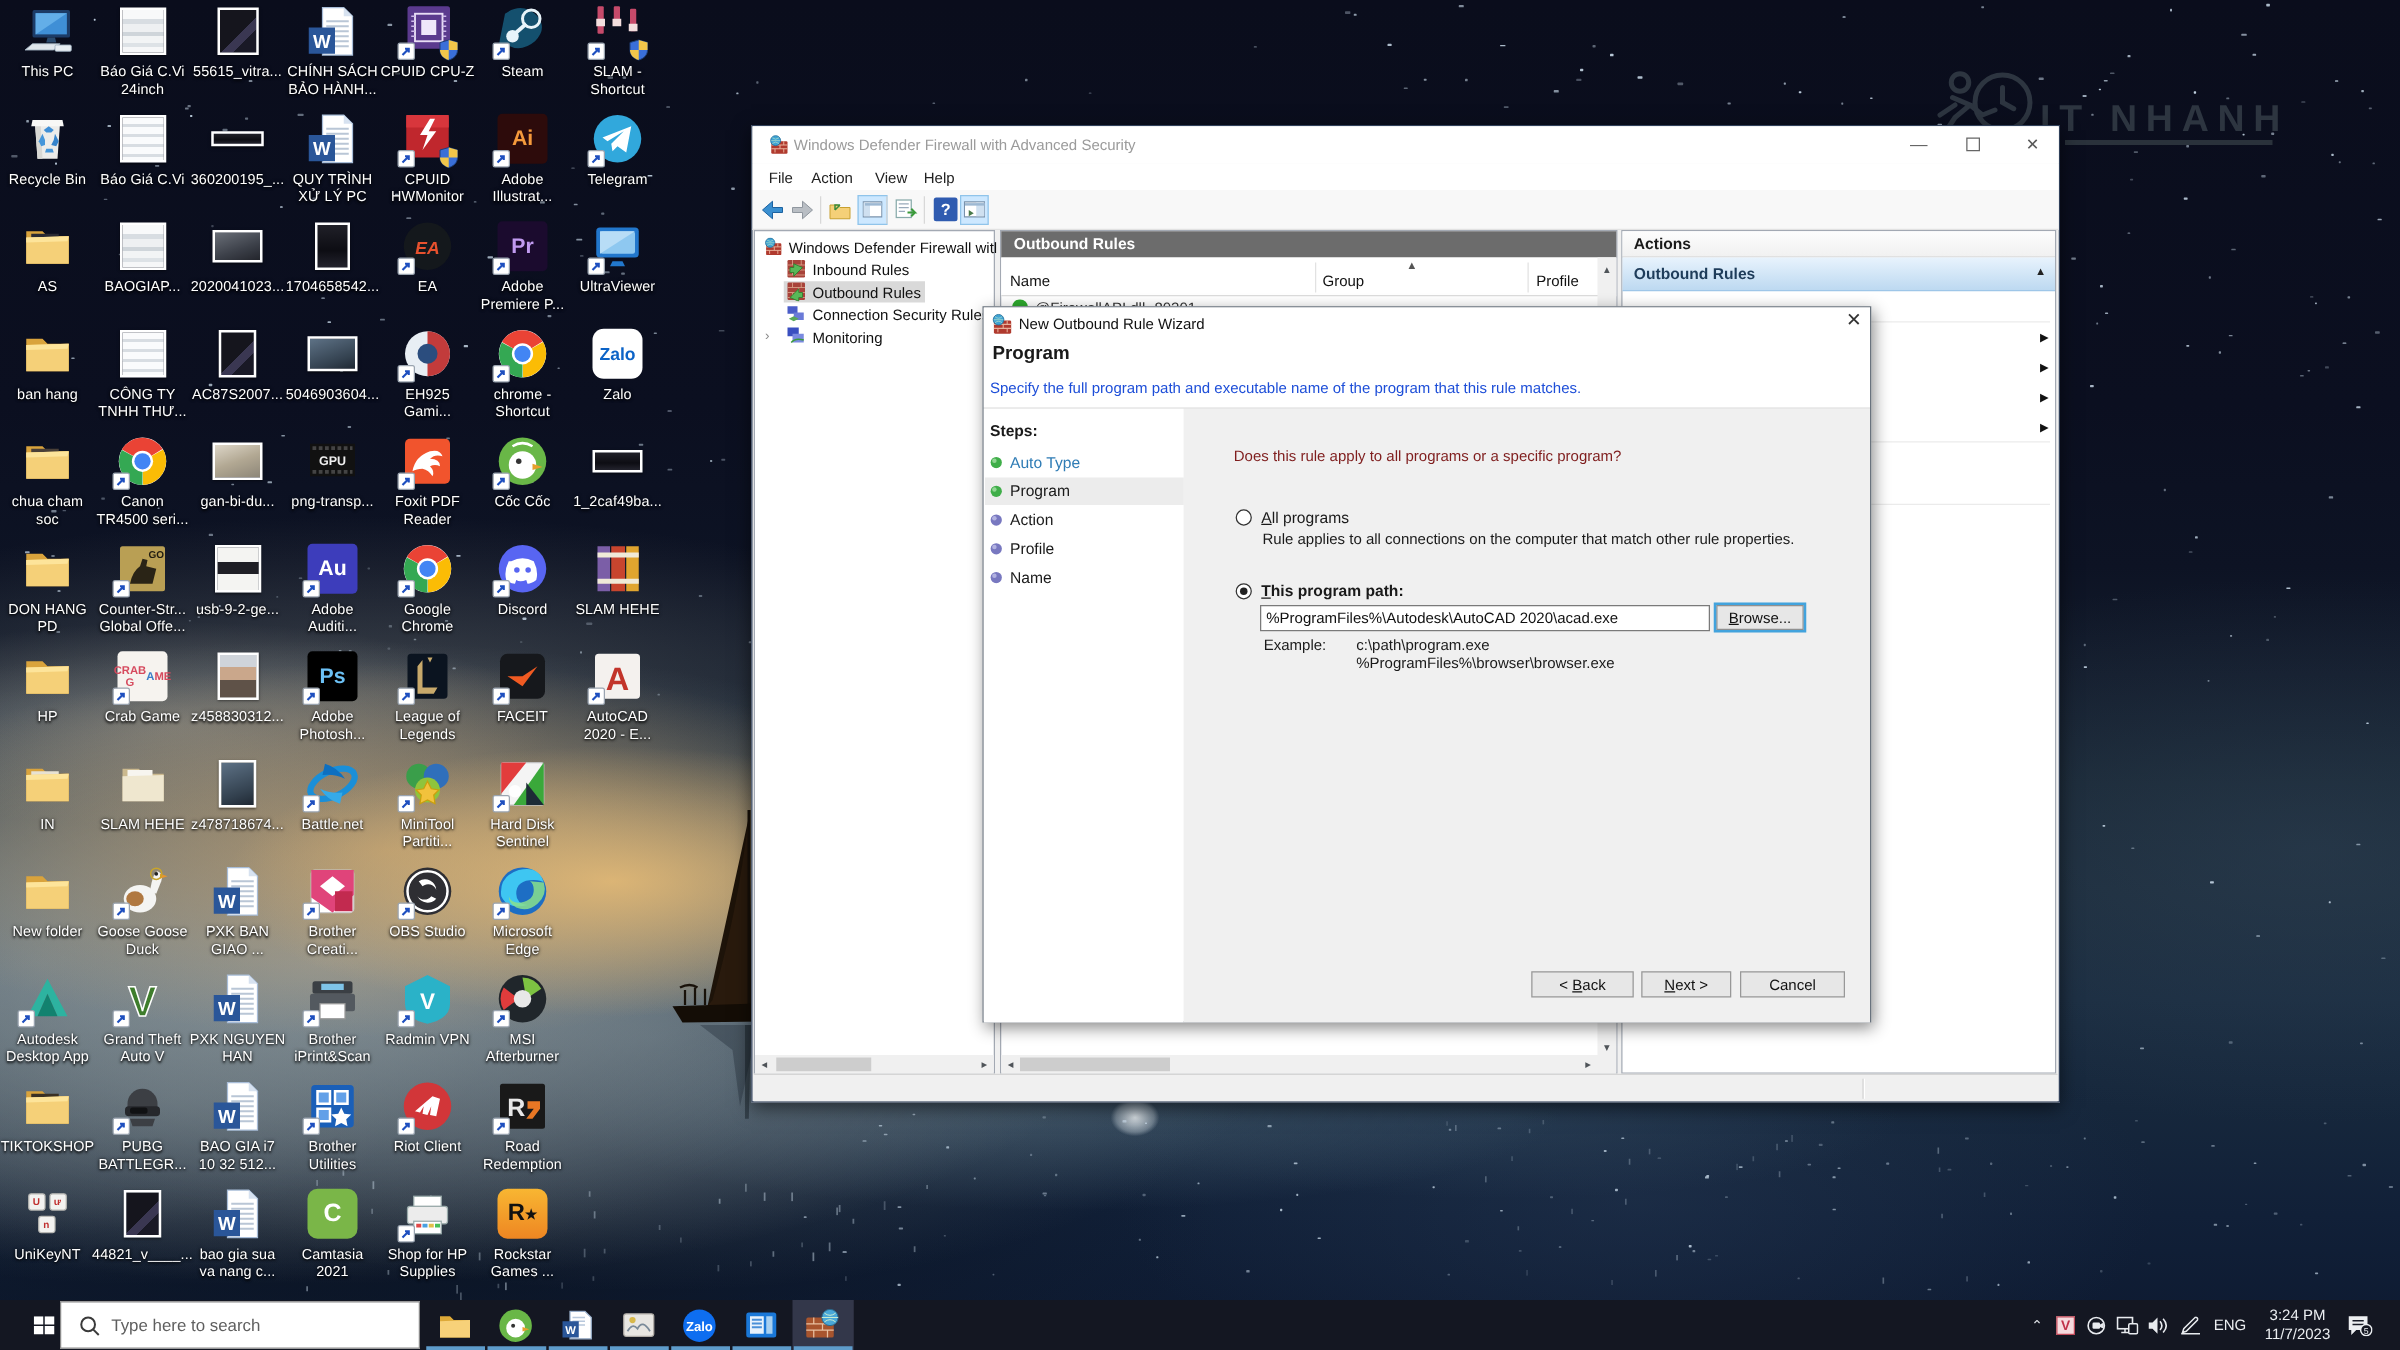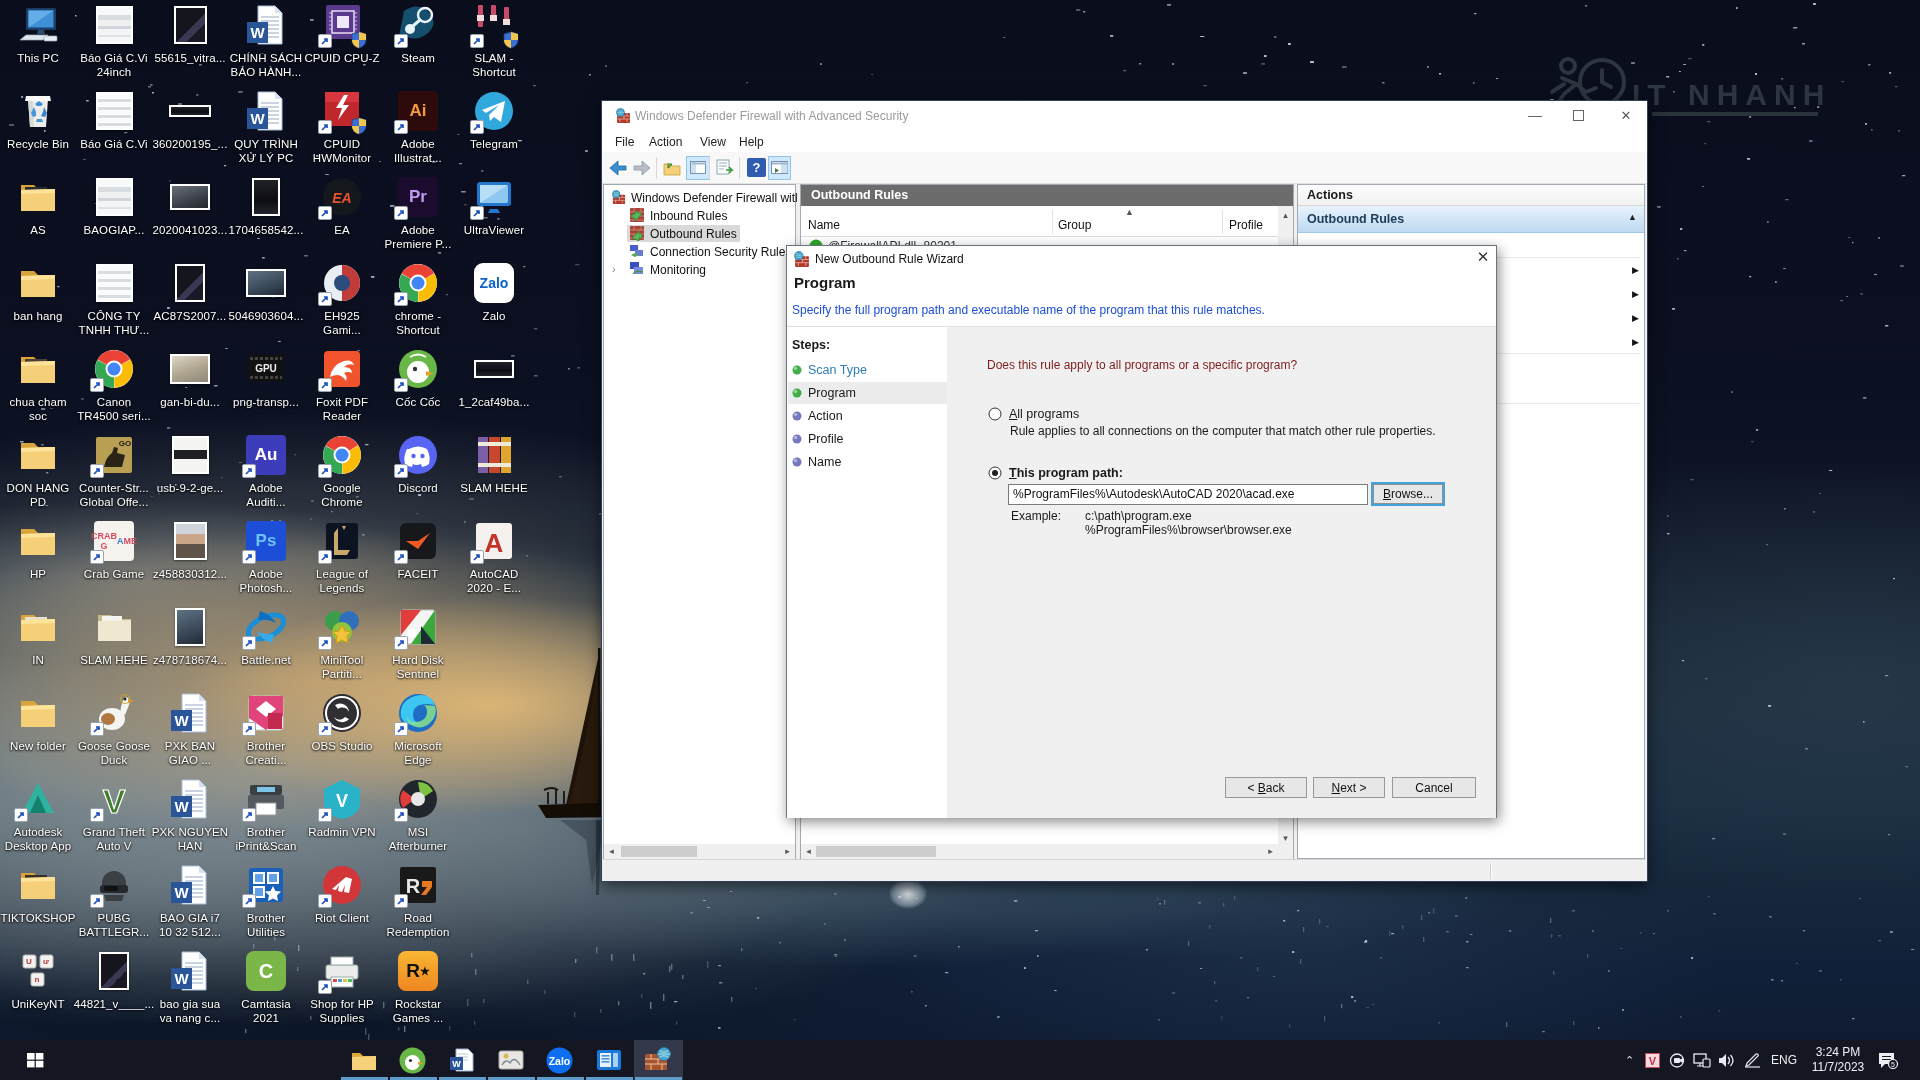--- a/index.html
+++ b/index.html
@@ -1082,21 +1082,21 @@
       <div class="lb">Crab Game</div>
     </div>
     <div class="cell" style="left:152px;top:516px">
       <div class="ic">
         <span class="th" style="width:33px;height:38px;background:linear-gradient(180deg,#cfd4da 0 28%,#caa78b 28% 60%,#5f5248 60% 100%);"></span>
       </div>
       <div class="lb">z458830312...</div>
     </div>
     <div class="cell" style="left:228px;top:516px">
       <div class="ic">
-        <span class="rs" style="background:#1d4ed8;color:#6cc1f5;font-size:17px">Ps</span>
+        <span class="rs" style="background:#000000;color:#6cc1f5;font-size:17px">Ps</span>
         <i class="sc">
           <svg width="12" height="12" viewBox="0 0 12 12">
             <path d="M3 9 L8 4 M5 4 h3 v3" stroke="#1e4fbf" stroke-width="1.7" fill="none"></path>
           </svg>
         </i>
       </div>
       <div class="lb">Adobe<br>Photosh...</div>
     </div>
     <div class="cell" style="left:304px;top:516px">
       <div class="ic">
@@ -1720,21 +1720,21 @@
     <div class="abs" style="left:5px;top:57px;font-size:12px;color:#1d4ed8">Specify the full program path and executable name of the program that this rule matches.</div>
     <div class="abs" style="left:0;top:80px;width:709px;height:1px;background:#dfdfdf"></div>
     <div class="abs" style="left:0;top:81px;width:160px;height:491px;background:#fff"></div>
     <div class="abs" style="left:160px;top:81px;width:549px;height:491px;background:#f0f0f0"></div>
     <div class="abs" style="left:5px;top:92px;font-size:12.5px;font-weight:bold;color:#1a1a1a">Steps:</div>
     <div class="abs" style="left:1px;top:136px;width:159px;height:22px;background:#ececec"></div>
     <svg class="abs" style="left:5px;top:119px" width="10" height="10">
       <circle cx="5" cy="5" r="4.5" fill="#3fae49"></circle>
       <circle cx="3.5" cy="3.5" r="1.8" fill="#a8e0a8" opacity="0.8"></circle>
     </svg>
-    <div class="abs" style="left:21px;top:117px;font-size:12.5px;color:#2f7cb5">Scan Type</div>
+    <div class="abs" style="left:21px;top:117px;font-size:12.5px;color:#2f7cb5">Auto Type</div>
     <svg class="abs" style="left:5px;top:142px" width="10" height="10">
       <circle cx="5" cy="5" r="4.5" fill="#3fae49"></circle>
       <circle cx="3.5" cy="3.5" r="1.8" fill="#a8e0a8" opacity="0.8"></circle>
     </svg>
     <div class="abs" style="left:21px;top:140px;font-size:12.5px;color:#1a1a1a">Program</div>
     <svg class="abs" style="left:5px;top:165px" width="10" height="10">
       <circle cx="5" cy="5" r="4.5" fill="#7878c0"></circle>
       <circle cx="3.5" cy="3.5" r="1.8" fill="#c0c0e8" opacity="0.8"></circle>
     </svg>
     <div class="abs" style="left:21px;top:163px;font-size:12.5px;color:#1a1a1a">Action</div>
@@ -1771,20 +1771,27 @@
   </div>
 <div id="tb">
     <svg class="abs" style="left:27px;top:13px" width="17" height="15">
       <g fill="#fff">
         <rect x="0" y="0" width="7.6" height="6.6"></rect>
         <rect x="8.8" y="0" width="7.6" height="6.6"></rect>
         <rect x="0" y="7.8" width="7.6" height="6.6"></rect>
         <rect x="8.8" y="7.8" width="7.6" height="6.6"></rect>
       </g>
     </svg>
+    <div class="abs" style="left:48px;top:1px;width:288px;height:38px;background:#fff;border:1px solid #8a8a8a">
+      <svg class="abs" style="left:14px;top:10px" width="18" height="18">
+        <circle cx="7.5" cy="7.5" r="5.5" fill="none" stroke="#3a3a3a" stroke-width="1.6"></circle>
+        <path d="M11.5 11.5 L16 16" stroke="#3a3a3a" stroke-width="1.6"></path>
+      </svg>
+      <span class="abs" style="left:40px;top:11px;font-size:13.5px;color:#5f5f5f">Type here to search</span>
+    </div>
     <div class="tbi" style="left:340px">
       <svg width="26" height="22">
         <path d="M1 4 h8 l3 3 h13 v14 h-24 Z" fill="#dda938"></path>
         <path d="M1 8 L25 7 L25 21 L1 21 Z" fill="#f7d179"></path>
       </svg>
     </div>
     <div class="ul" style="left:341px;width:47px"></div>
     <div class="tbi" style="left:389px">
       <svg width="27" height="27">
         <circle cx="13.5" cy="13.5" r="13" fill="#69b747"></circle>

